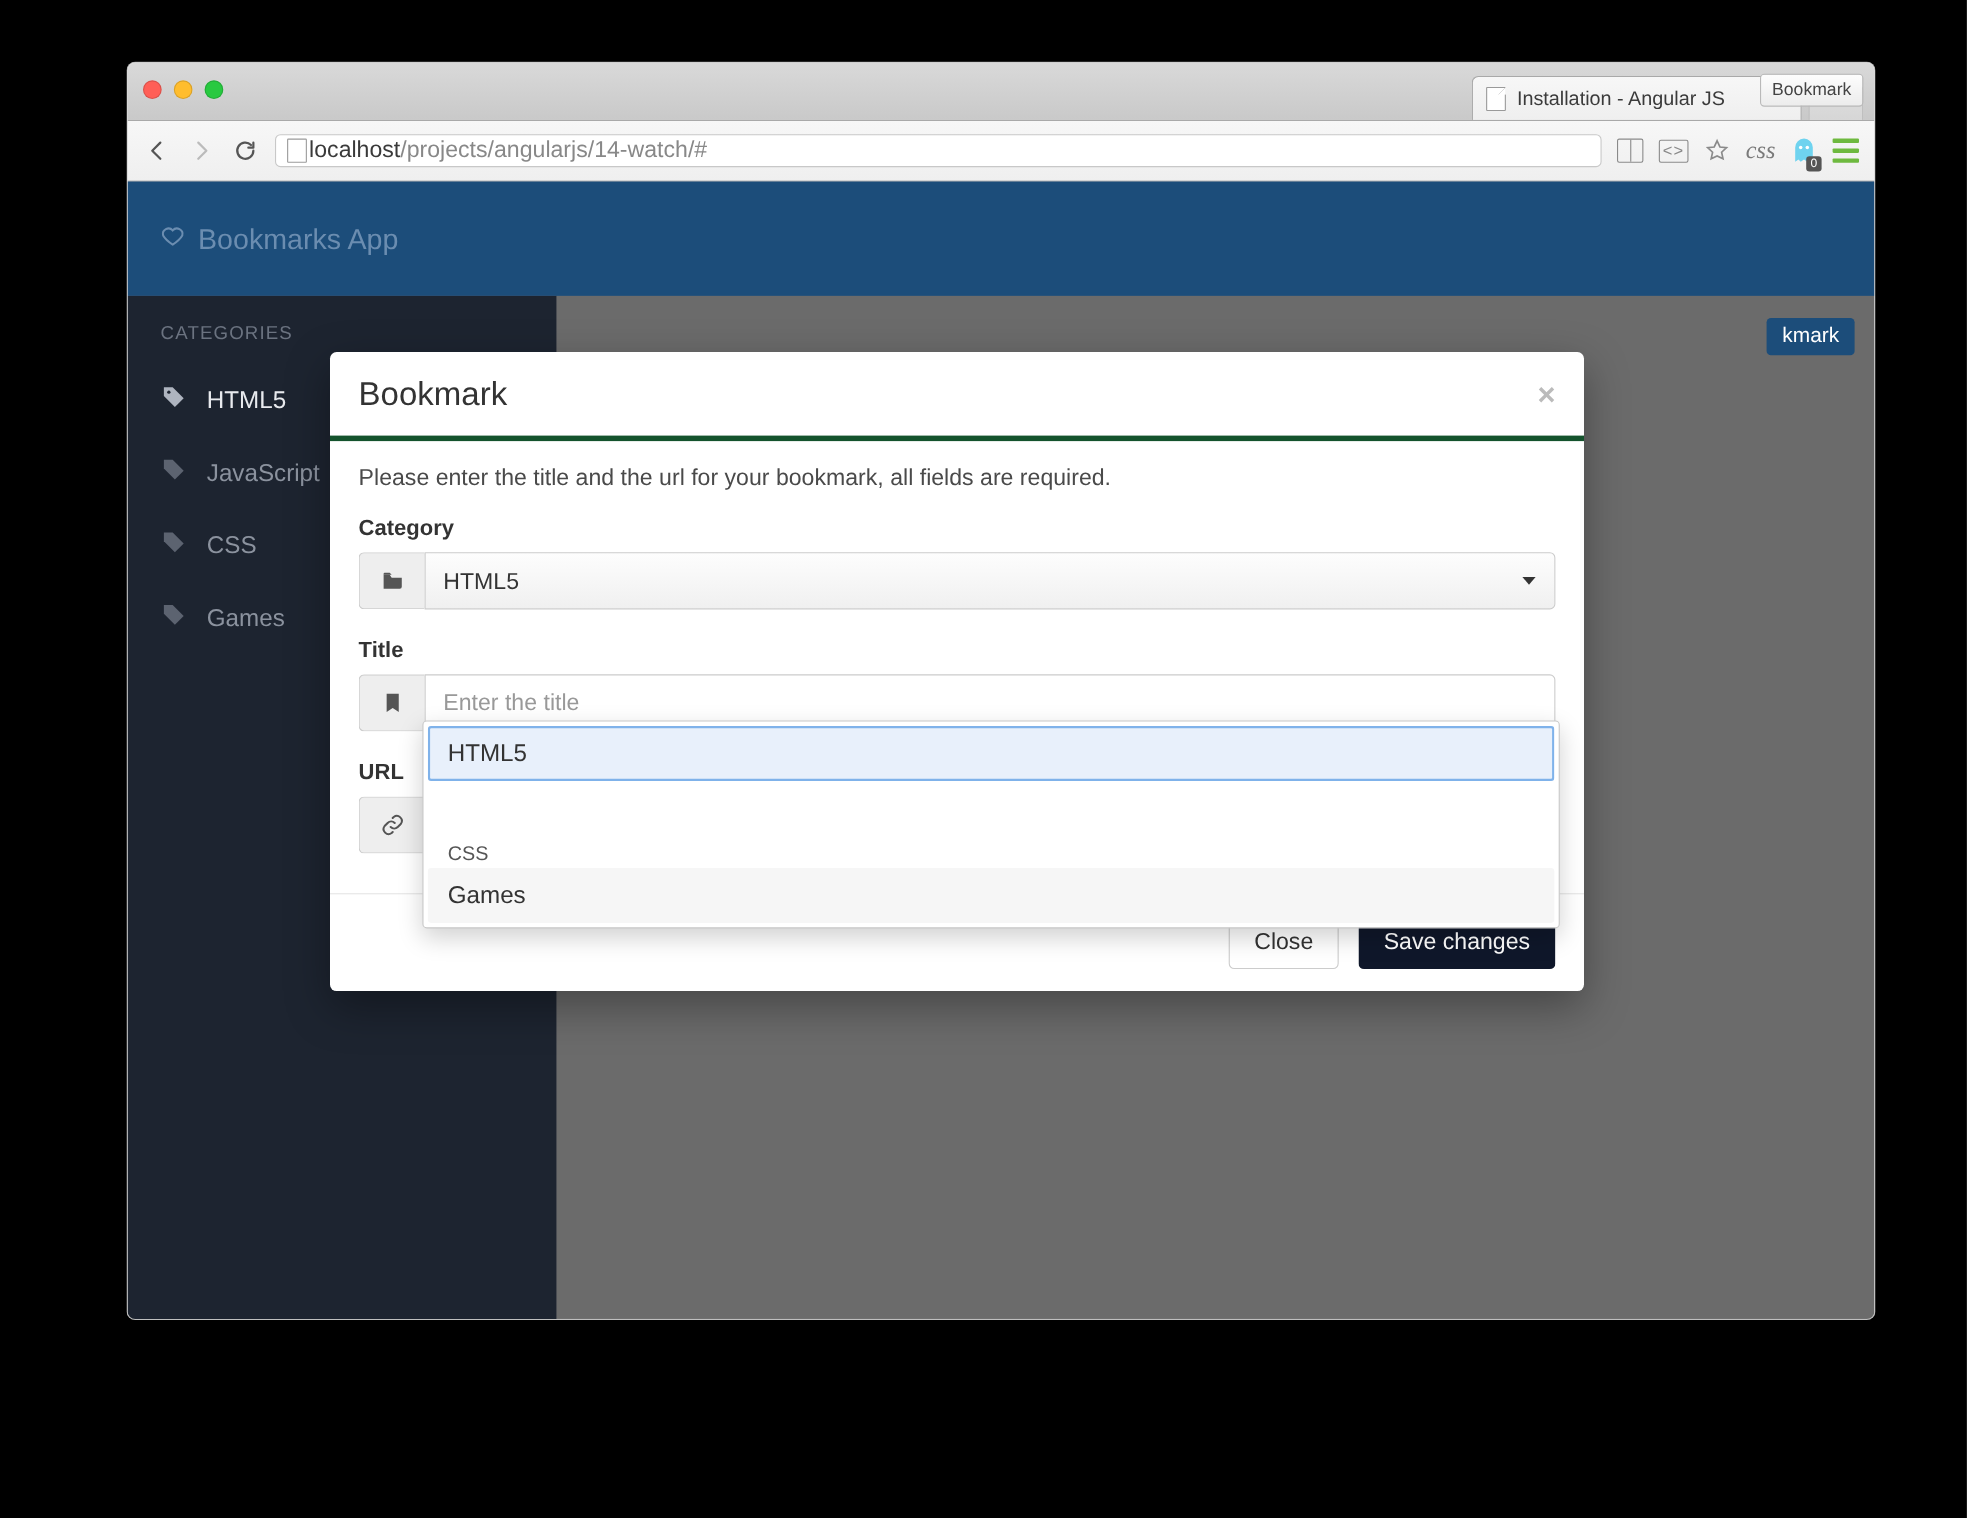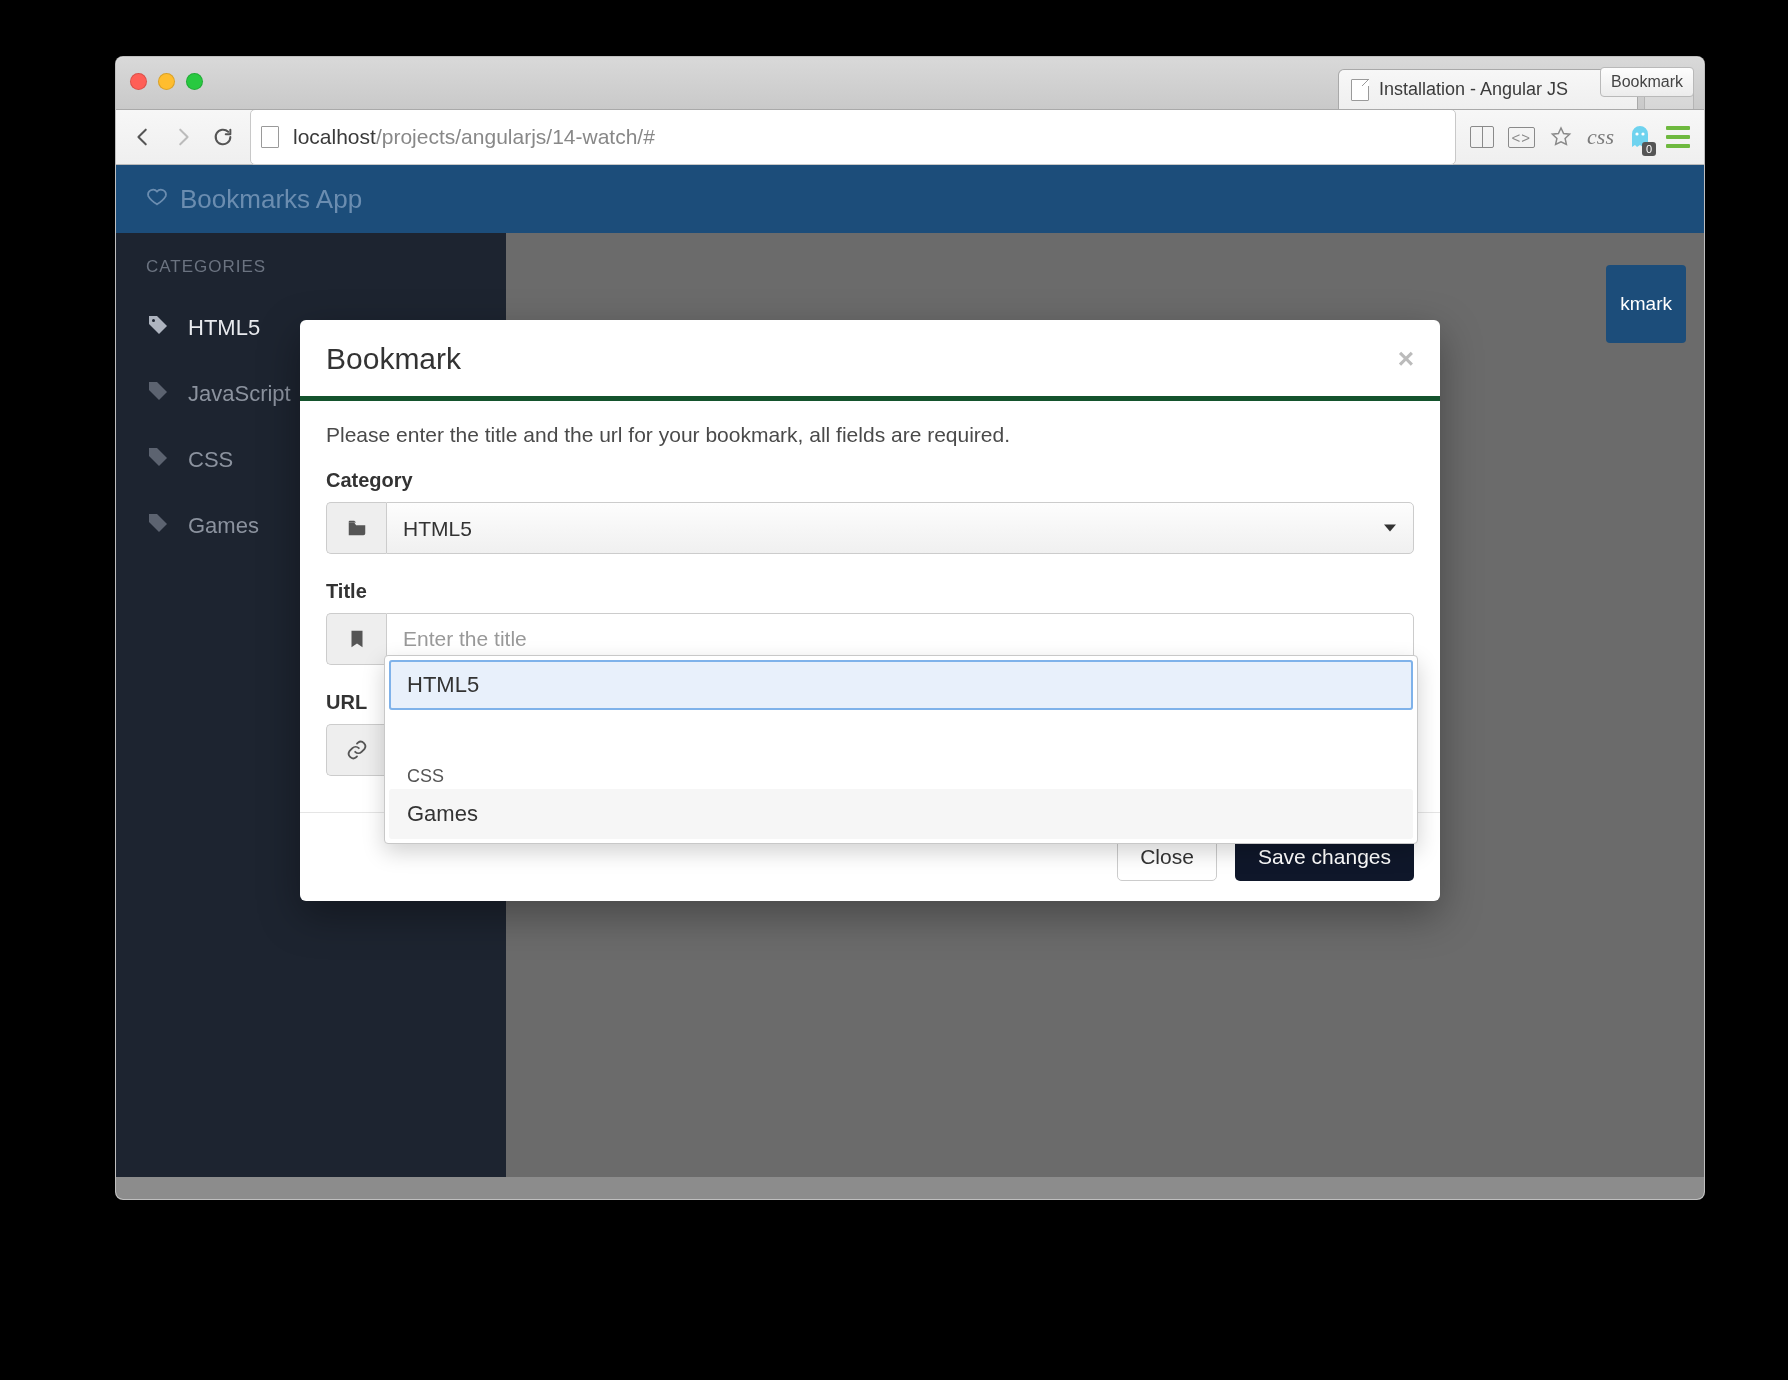--- a/index.html
+++ b/index.html
@@ -117,28 +117,28 @@
   .nav-arrow, .reload {
     width: 26px; height: 26px;
     display: flex; align-items: center; justify-content: center;
     color: #666;
   }
   .nav-arrow svg, .reload svg { width: 22px; height: 22px; }
   .nav-arrow.fwd { opacity: 0.35; }
 
   .omnibox {
     flex: 1;
-    height: 56px;
+    height: 30px;
     background: #fff;
     border: 1px solid #c8c8c8;
     border-radius: 5px;
     display: flex;
     align-items: center;
     padding: 0 10px;
-    gap: 14px;
+    gap: 2px;
     font-size: 21px;
   }
   .omnibox .page-icon {
     width: 18px; height: 22px;
     border: 1px solid #9a9a9a;
     border-radius: 1px;
     background: #fff;
   }
   .omnibox .host { color: #3a3a3a; }
   .omnibox .path { color: #888; }
@@ -173,21 +173,21 @@
   }
   .ext-icons .hamburger span { height:4px; background:#6eb93f; border-radius:1px; }
 
   
   .page {
     position: relative;
     height: calc(100% - 108px);
     background: #8c8c8c;
   }
   .app-header {
-    height: 68px;
+    height: 104px;
     background: #1c4d7a;
     display: flex; align-items: center;
     padding: 0 30px;
     gap: 12px;
     color: #6b8db0;
     font-size: 26px;
   }
   .heart-icon svg { width: 22px; height: 22px; stroke:#6b8db0; fill:none; stroke-width:2; }
 
   .app-body {
@@ -217,24 +217,24 @@
   .cat-item.active .tag-icon svg { fill:#aeb4bf; }
 
   .main-panel {
     flex:1;
     position:relative;
   }
   .overlay-dim {
     position:absolute; inset:0; background:rgba(80,80,80,0.55);
   }
   .new-bookmark-btn {
-    position:absolute; right: 18px; top: 32px;
+    position:absolute; right: 18px; top: 20px;
     background:#1c4d7a; color:#fff;
     border-radius:4px;
-    padding: 28px 14px;
+    padding: 6px 14px;
     font-size:19px;
   }
 
   
   .modal {
     position:absolute;
     left: 184px;
     top: 155px;
     width: 1140px;
     background:#fff;

